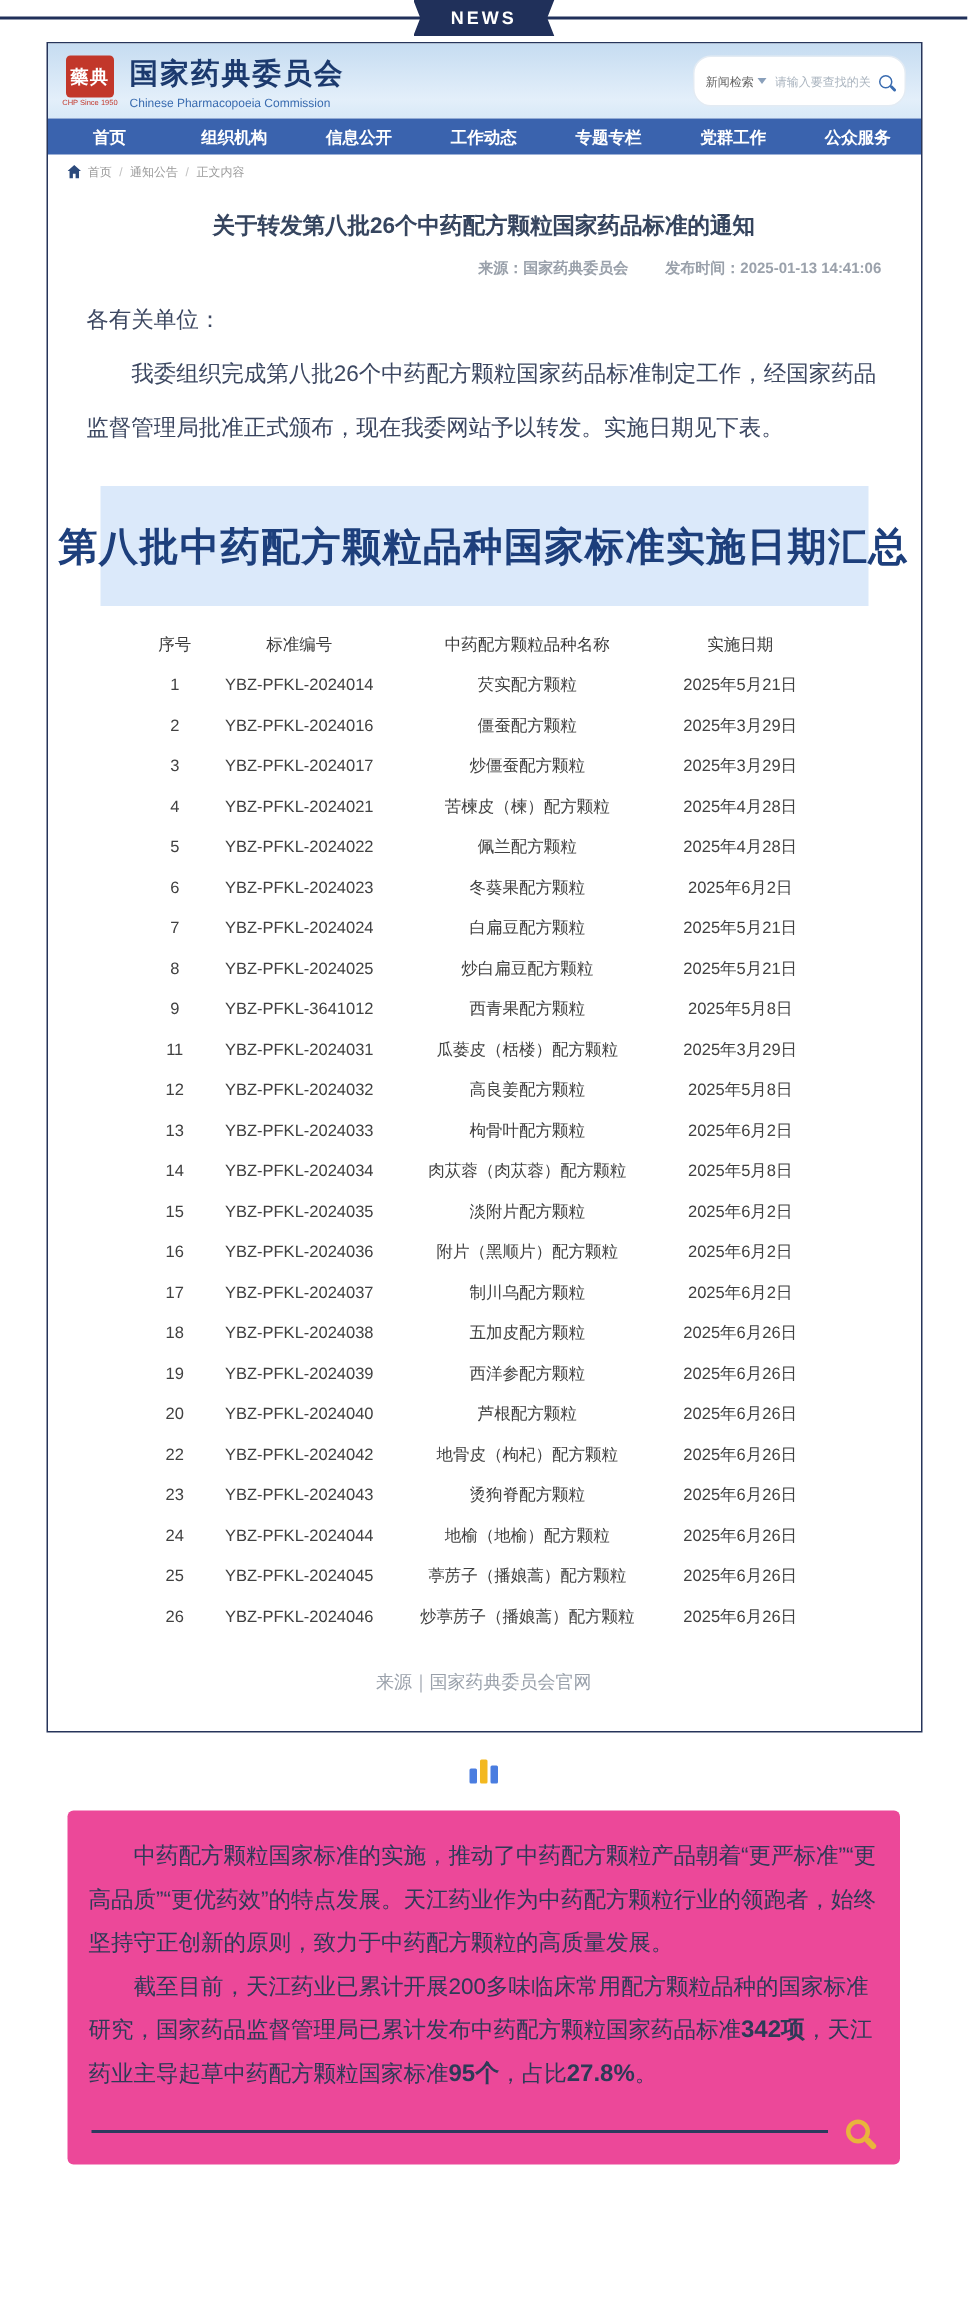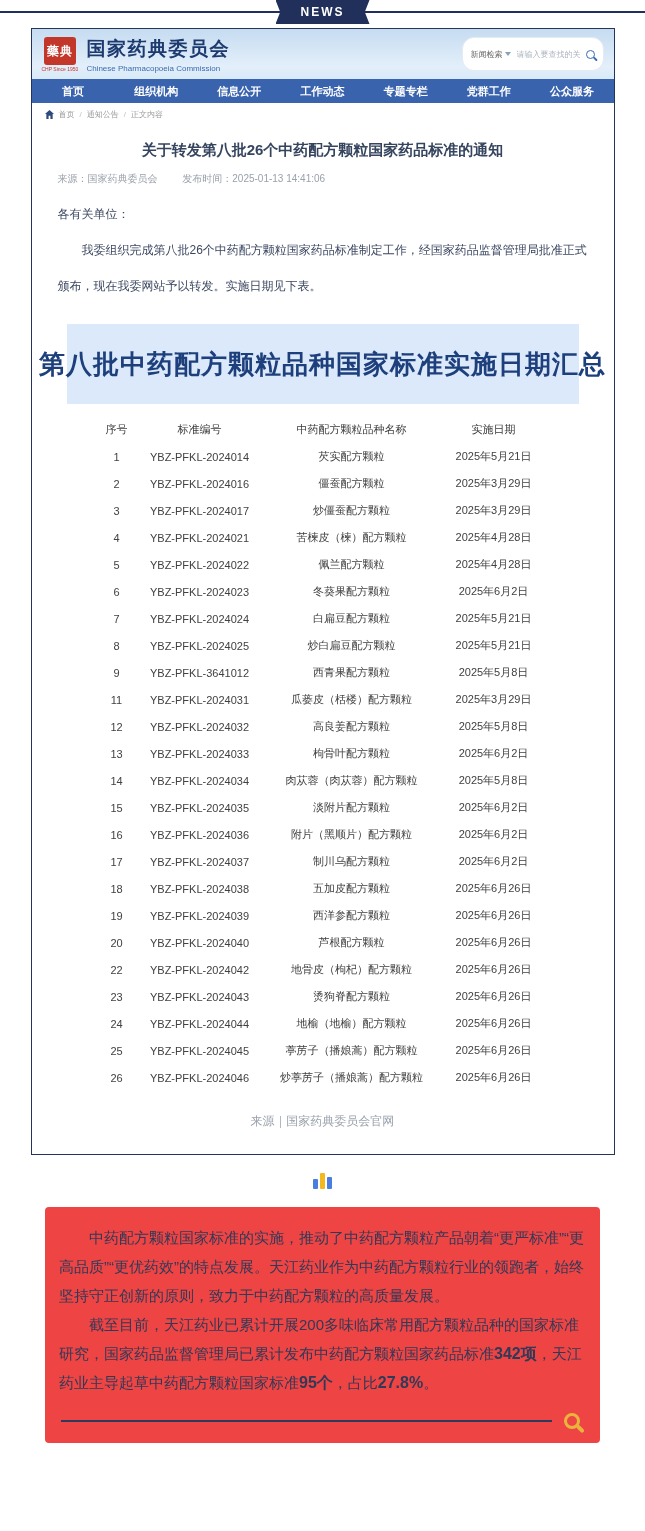--- a/index.html
+++ b/index.html
@@ -60,24 +60,24 @@
     color:#fff; font-size:11px; font-weight:bold; cursor:pointer; }
 
   .breadcrumb { height:22px; display:flex; align-items:center; gap:5px; padding:0 13px; font-size:8px; color:#9a9a9a; }
   .bc-home { width:9px; height:9px; flex:none; }
   .bc-item { cursor:pointer; }
   .bc-sep { color:#c0c0c0; }
 
   
   .article-body { padding: 0 26px; }
   .article-title { margin-top:16px; text-align:center; font-size:15px; font-weight:600; color:#36455f; }
-  .article-meta { margin-top:12px; text-align:left; font-size:10px; color:#9aa1ab; }
+  .article-meta { margin-top:12px; text-align:right; font-size:10px; color:#9aa1ab;font-weight:bold; }
   .meta-item + .meta-item { margin-left:22px; }
 
-  .para { font-size:12px; color:#3c4761; line-height:36px; margin:0; }
+  .para { font-size:15px; color:#3c4761; line-height:36px; margin:0; }
   .salutation { margin-top:10px; }
   .indent { text-indent:2em; }
 
   .banner {
     margin: 20px 9px 12px; height:80px; background:#dbe9fa;
     display:flex; align-items:center; justify-content:center;
     font-size:26px; font-weight:800; color:#1d3f7c; letter-spacing:1px; white-space:nowrap;
   }
 
   .standards-table { margin: 6px auto 0; border-collapse:collapse; }
@@ -90,21 +90,21 @@
   .table-footer { margin:22px 0 0; padding-bottom:24px; text-align:center; font-size:12px; color:#9aa1ab; }
 
   
   .chart-icon { margin-top:18px; display:flex; justify-content:center; align-items:flex-end; gap:2px; height:16px; }
   .chart-icon .bar { width:5px; border-radius:1px; }
   .bar-1 { height:10px; background:#4a7de0; }
   .bar-2 { height:16px; background:#f3b81f; }
   .bar-3 { height:12px; background:#4a7de0; }
 
   .commentary {
-    width:555px; margin:18px auto 0; background:#ef4444; border-radius:4px;
+    width:555px; margin:18px auto 0; background:#ec4899; border-radius:4px;
     padding:16px 14px 14px;
   }
   .commentary .c-para { font-size:15px; line-height:29px; color:#2e3a57; text-indent:2em; margin:0; }
   .commentary b { font-weight:bold; font-size:16px; }
 
   .commentary-footer { display:flex; align-items:center; margin-top:16px; padding:0 2px; }
   .footer-line { flex:1; height:2px; background:#2c3a5e; margin-right:12px; }
   .magnifier { position:relative; width:16px; height:16px; border:3.5px solid #e9b43c; border-radius:50%; flex:none; cursor:pointer; margin-right:4px; }
   .magnifier::after { content:""; position:absolute; width:9px; height:3.5px; background:#e9b43c; border-radius:2px; right:-8px; bottom:-4px; transform:rotate(45deg); }
 </style>

